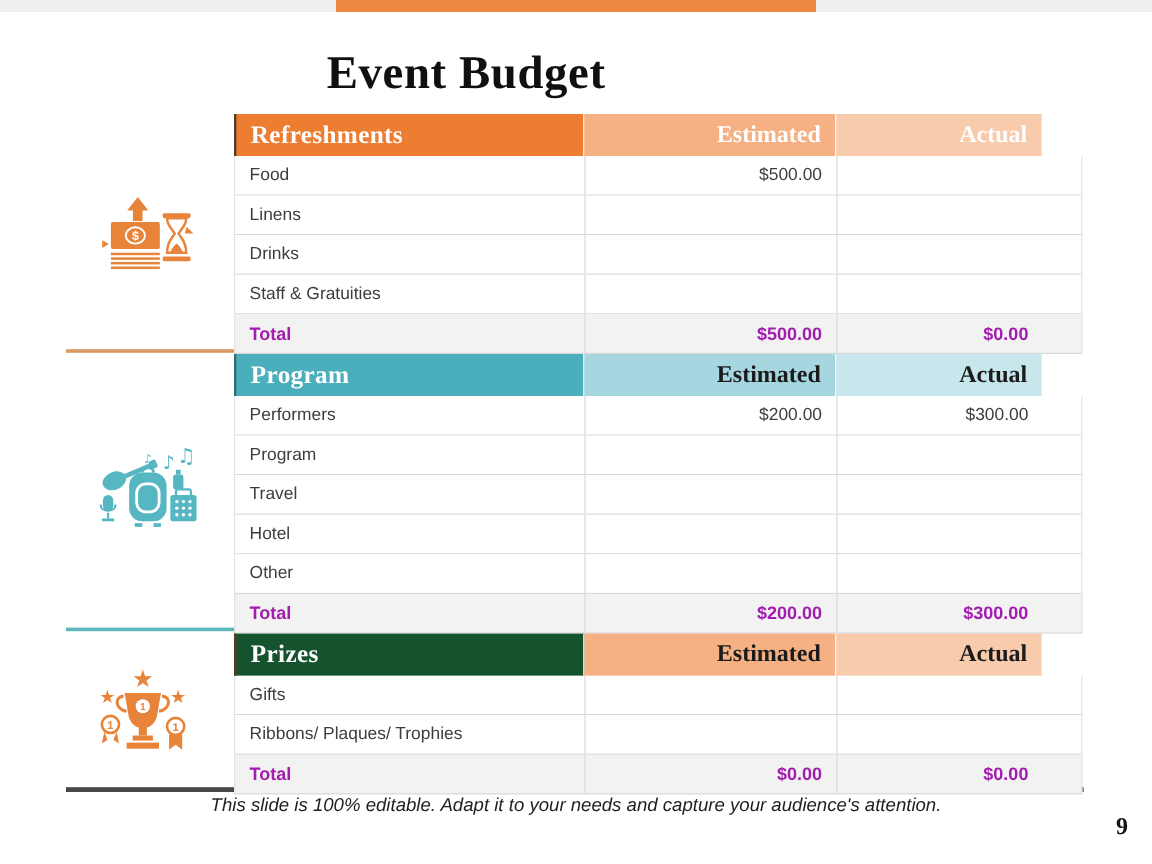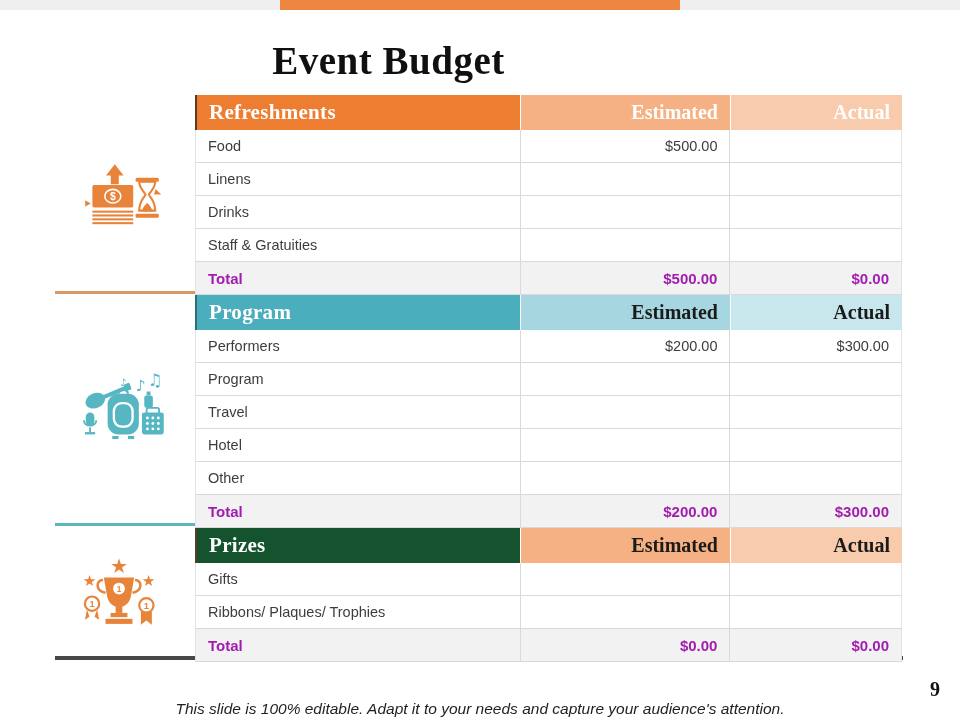--- a/index.html
+++ b/index.html
@@ -13,36 +13,36 @@
   .slide-title {
     position:absolute; left:0; top:18px; width:777px; text-align:center;
     font-family:"Liberation Serif", serif; font-size:39px; font-weight:600;
     color:#101010; letter-spacing:0.5px;margin-top:20px;
   }
   
   .budget-table { position:absolute; left:195px; top:95px; width:707px; }
   .trow { display:flex; width:707px; }
   .hrow { height:35px; }
   .drow { height:33px; border-bottom:1px solid #d9d9d9; border-left:1px solid #e3e3e3; border-right:1px solid #e3e3e3; background:#fff; }
-  .c1 { width:326px; } .c2 { width:210px; } .c3 { width:171px; }
+  .c1 { width:292px; } .c2 { width:210px; } .c3 { width:171px; }
   .hcell { display:flex; align-items:center; font-family:"Liberation Serif", serif; font-weight:bold; }
   .hname { padding-left:12px; font-size:21px; color:#ffffff; letter-spacing:0.3px; border-right:1px solid #fff; }
   .hval  { justify-content:flex-end; padding-right:12px; font-size:20px; }
   .hval.mid { border-right:1px solid #fff; }
   .dcell { display:flex; align-items:center; font-size:14.5px; color:#3d3d3d; }
   .dlabel { padding-left:12px; border-right:1px solid #d9d9d9; }
   .dval   { justify-content:flex-end; padding-right:12px; }
   .dval.mid { border-right:1px solid #d9d9d9; }
   .total-row { background:#f2f2f2; }
   .total-row .dcell { font-weight:bold; color:#a21caf; font-size:15px; }
   
   .icon-box { position:absolute; }
   .rule { position:absolute; }
   .footer-note {
-    position:absolute; left:0; top:700px; width:960px; text-align:center;
+    position:absolute; left:0; top:663px; width:960px; text-align:center;
     font-size:15.5px; font-style:italic; color:#1f1f1f;
   }
   .page-number {
     position:absolute; right:20px; top:678px;
     font-family:"Liberation Serif", serif; font-size:20px; font-weight:bold; color:#111;
   }
 </style>
 </head>
 <body>
 

